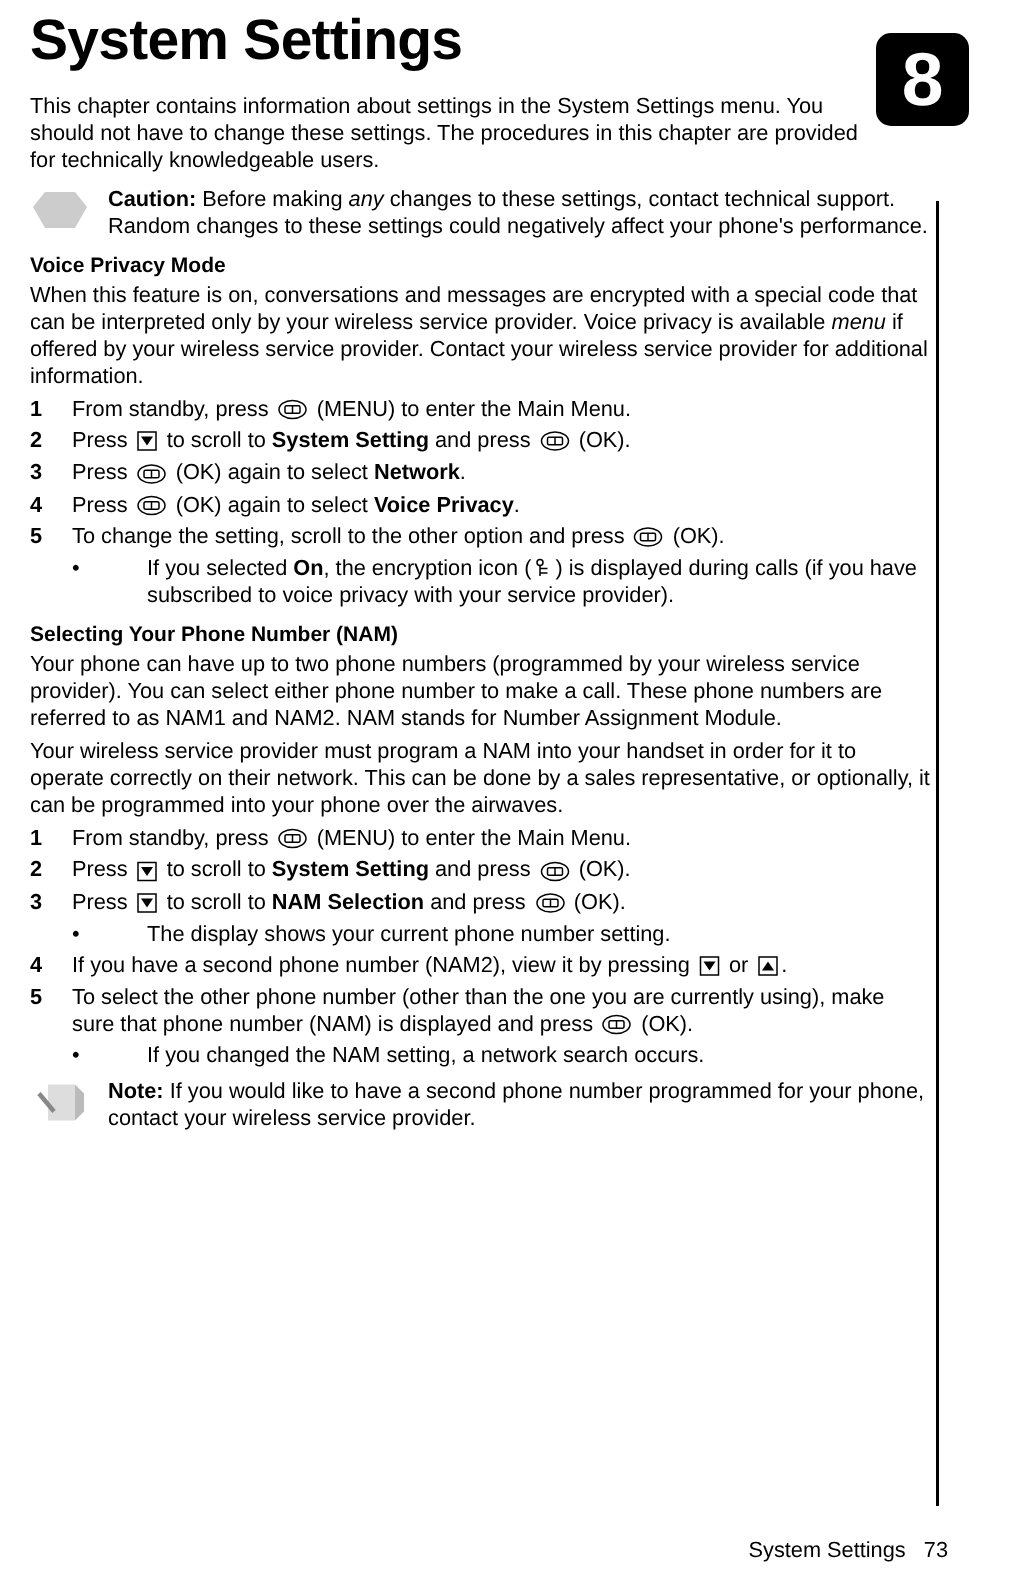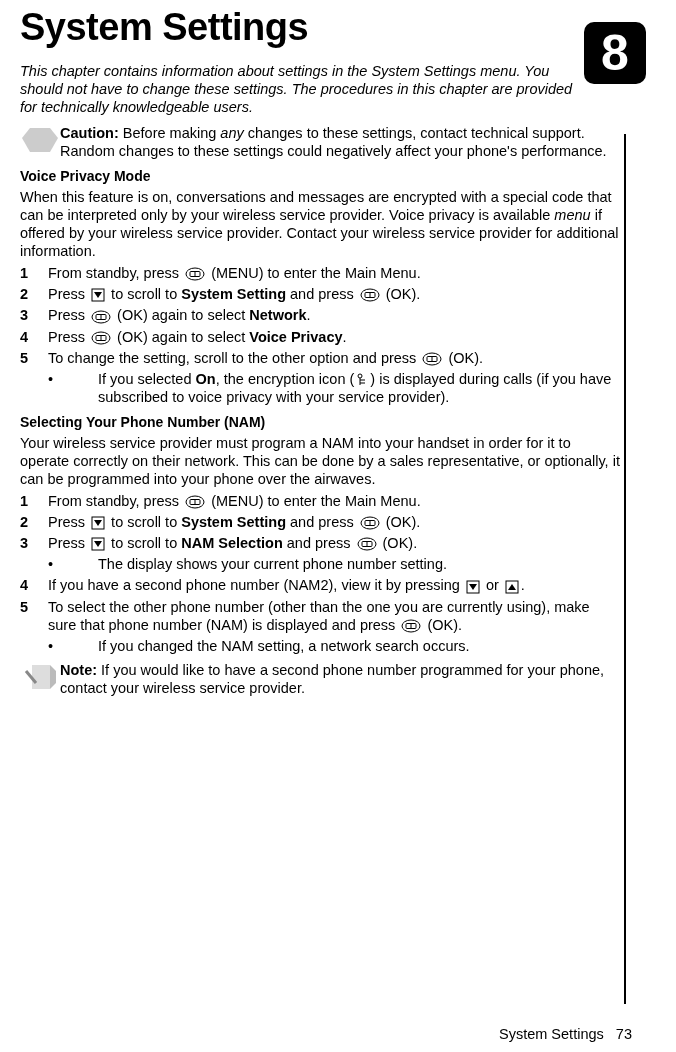--- a/index.html
+++ b/index.html
@@ -15,26 +15,26 @@
     display: flex; align-items: center; justify-content: center;
     font-size: 50px; font-weight: bold;
   }
   .side-rule {
     position: absolute;
     top: 130px; right: 50px;
     width: 2px; height: 870px;
     background: #000;
   }
   h1.title { font-size: 38px; font-weight: bold; margin-top: 4px; margin-bottom: 10px; letter-spacing: -0.5px; }
-  .intro { font-size: 14.5px; margin-bottom: 8px; width: 560px; font-style: italic; }
+  .intro { font-size: 14.5px; margin-bottom: 8px; width: 560px; }
   h2.section { font-size: 14px; font-weight: bold; margin-top: 8px; margin-bottom: 2px; }
   .body-text { font-size: 14.5px; margin-bottom: 4px; width: 600px; }
   .italic { font-style: italic; }
   .bold { font-weight: bold; }
-  .caution-row, .note-row { display: flex; gap: 0; width: 600px; margin: 6px 0 8px 0; }
+  .caution-row, .note-row { display: flex; gap: 12px; width: 600px; margin: 6px 0 8px 0; }
   .caution-icon, .note-icon { flex: 0 0 40px; height: 30px; margin-top: 2px; }
   .caution-text, .note-text { font-size: 14.5px; flex: 1; }
   .steps { list-style: none; width: 600px; }
   .steps li { display: flex; font-size: 14.5px; margin: 3px 0; align-items: flex-start; }
   .step-num { font-weight: bold; width: 28px; flex: 0 0 28px; }
   .step-body { flex: 1; }
   .sub-bullet { display: flex; font-size: 14.5px; margin: 3px 0 3px 28px; width: 572px; }
   .sub-bullet .dot { width: 18px; flex: 0 0 18px; }
   .sub-bullet .bt { flex: 1; margin-left: 32px; }
   .key-icon { display: inline-flex; vertical-align: middle; margin: 0 2px; }
@@ -147,20 +147,21 @@
               <line x1="4" y1="5" x2="4" y2="12" stroke="#000" stroke-width="1"></line>
               <line x1="4" y1="7" x2="9" y2="7" stroke="#000" stroke-width="1"></line>
               <line x1="4" y1="10" x2="9" y2="10" stroke="#000" stroke-width="1"></line>
             </svg>
           </span><span>) is displayed during calls (if you have subscribed to voice privacy with your service provider).</span>
       </span>
     </div>
 
     <h2 class="section">Selecting Your Phone Number (NAM)</h2>
 
+    <p class="body-text">Your phone can have up to two phone numbers (programmed by your wireless service provider). You can select either phone number to make a call. These phone numbers are referred to as NAM1 and NAM2. NAM stands for Number Assignment Module.</p>
     <p class="body-text">Your wireless service provider must program a NAM into your handset in order for it to operate correctly on their network. This can be done by a sales representative, or optionally, it can be programmed into your phone over the airwaves.</p>
 
     <ul class="steps">
       <li>
         <span class="step-num">1</span>
         <span class="step-body">
           <span>From standby, press </span><span class="key-icon">
               <svg width="20" height="14" viewBox="0 0 20 14">
                 <ellipse cx="10" cy="7" rx="9" ry="6" fill="none" stroke="#000" stroke-width="1"></ellipse>
                 <rect x="5" y="4.5" width="10" height="5" rx="1" fill="none" stroke="#000" stroke-width="1"></rect>

